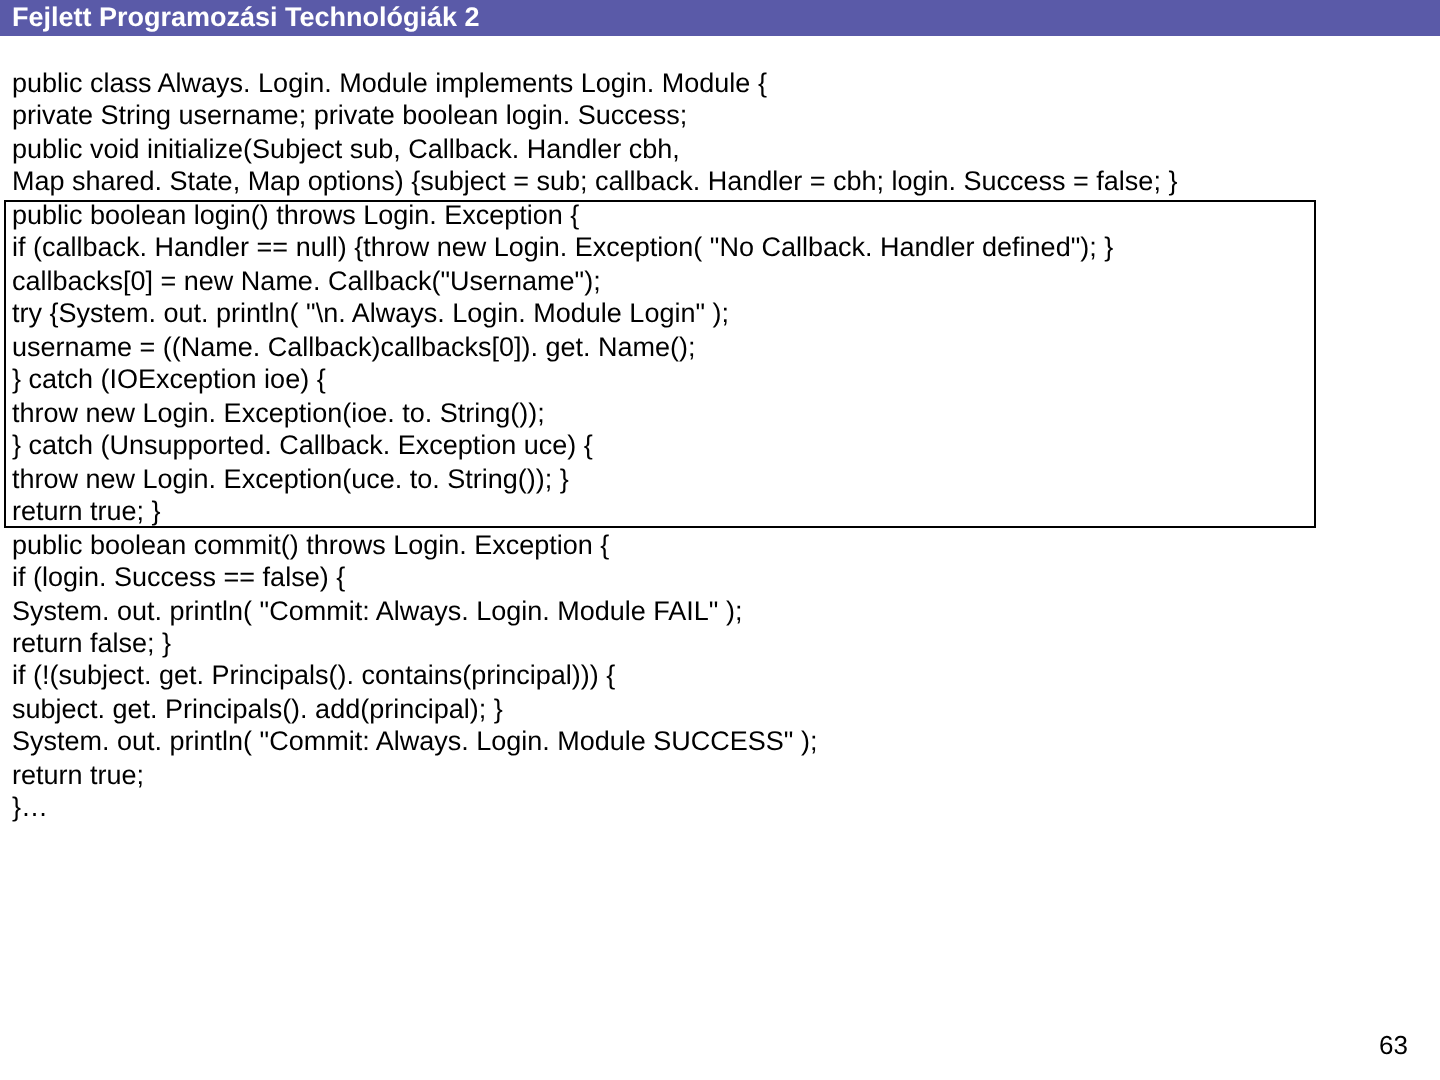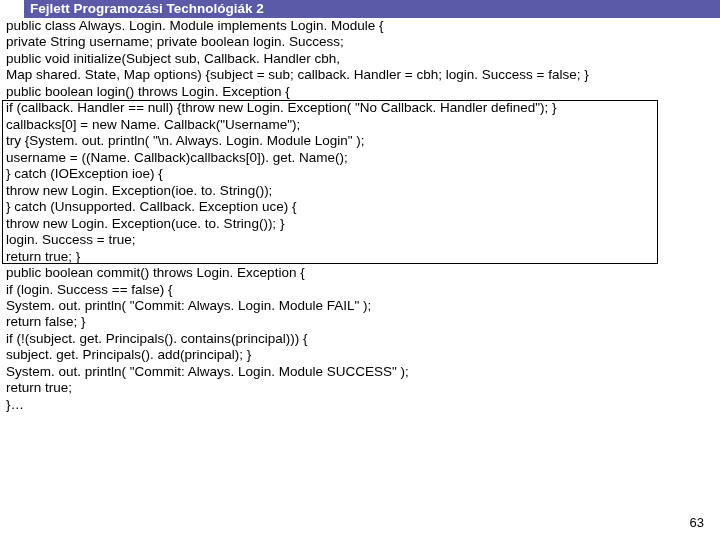--- a/index.html
+++ b/index.html
@@ -20,27 +20,27 @@
   }
   .header-bar {
     background: #5a5aa8;
     color: #fff;
     padding: 2px 6px;
     font-size: 13.5px;
     font-weight: bold;
     line-height: 1.1;
     height: 14px;
     overflow: hidden;
-    margin-left: 24px;
   }
   .code {
     padding: 0 6px;
     font-size: 13.5px;
     line-height: 1.22;
     color: #000;
+    margin-top: 16px;
   }
   .code div {
     white-space: pre;
   }
   .box {
     position: absolute;
     top: 100px;
     left: 2px;
     width: 654px;
     height: 162px;
@@ -68,21 +68,20 @@
     <div>Map shared. State, Map options) {subject = sub; callback. Handler = cbh; login. Success = false; }</div>
     <div>public boolean login() throws Login. Exception {</div>
     <div>if (callback. Handler == null) {throw new Login. Exception( "No Callback. Handler defined"); }</div>
     <div>callbacks[0] = new Name. Callback("Username");</div>
     <div>try {System. out. println( "\n. Always. Login. Module Login" );</div>
     <div>username = ((Name. Callback)callbacks[0]). get. Name();</div>
     <div>} catch (IOException ioe) {</div>
     <div>throw new Login. Exception(ioe. to. String());</div>
     <div>} catch (Unsupported. Callback. Exception uce) {</div>
     <div>throw new Login. Exception(uce. to. String()); }</div>
-    <div>login. Success = true;</div>
     <div>return true; }</div>
     <div>public boolean commit() throws Login. Exception {</div>
     <div>if (login. Success == false) {</div>
     <div>System. out. println( "Commit: Always. Login. Module FAIL" );</div>
     <div>return false; }</div>
     <div>if (!(subject. get. Principals(). contains(principal))) {</div>
     <div>subject. get. Principals(). add(principal); }</div>
     <div>System. out. println( "Commit: Always. Login. Module SUCCESS" );</div>
     <div>return true;</div>
     <div>}…</div>

